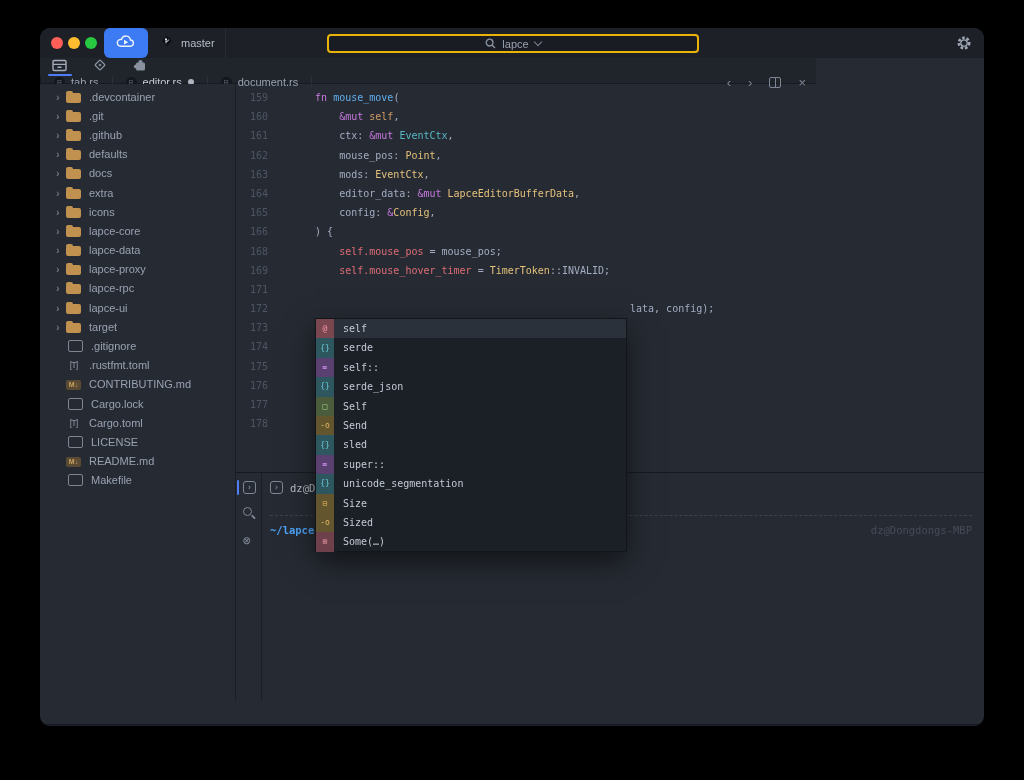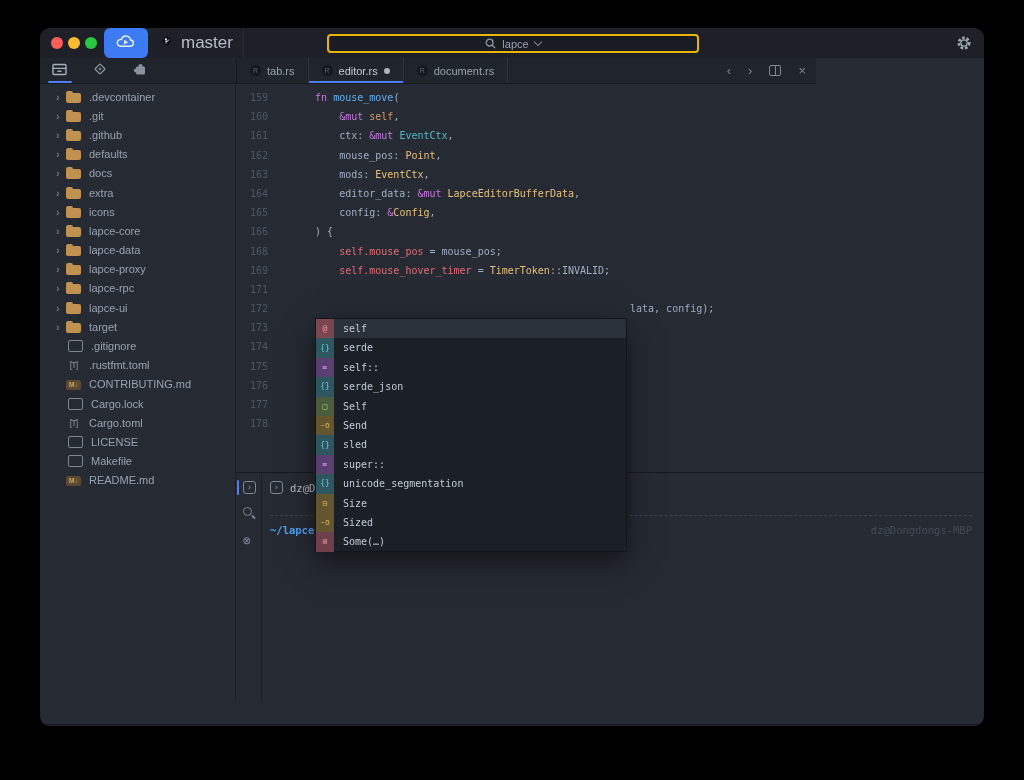--- a/index.html
+++ b/index.html
@@ -9,31 +9,31 @@
             background:#262b33; border-radius:10px; overflow:hidden; }
 
   
   .titlebar { position:absolute; left:0; top:0; width:944px; height:30px; background:#1d2127; }
   .tl { position:absolute; top:9px; width:12px; height:12px; border-radius:50%; }
   .tl.r { left:11px; background:#ff5f57; } .tl.y { left:28px; background:#febc2e; } .tl.g { left:45px; background:#28c840; }
   .logo-btn { position:absolute; left:64px; top:0; width:44px; height:30px; background:#3d7bf4;
               border-radius:6px; display:flex; align-items:center; justify-content:center; }
   .branch { position:absolute; left:110px; top:0; height:30px; display:flex; align-items:center; gap:7px;
             padding:0 10px; border-right:1px solid #282d35; }
-  .branch-label { font-size:17px; color:#b7bdc8; }
+  .branch-label { font-size:11px; color:#b7bdc8; }
   .searchbox { position:absolute; left:287px; top:6px; width:372px; height:19px; background:#191d23;
                border:2px solid #eab308; border-radius:4px; display:flex; align-items:center;
                justify-content:center; gap:6px; }
   .searchbox .q { font-size:11px; color:#99a1b0; }
   .chev { width:6px; height:6px; border-right:1.4px solid #7d8494; border-bottom:1.4px solid #7d8494;
           transform:rotate(45deg); margin-top:-3px; }
 
   
   .header { position:absolute; left:0; top:30px; width:776px; height:26px; background:#20252c;
-            border-bottom:1px solid #171b21; display:flex; }
+            border-bottom:1px solid #171b21; display:flex;flex-direction:column; }
   .activity { width:196px; height:100%; position:relative; display:flex; align-items:center; gap:26px; padding-left:12px; }
   .act-underline { position:absolute; left:8px; bottom:0; width:24px; height:2px; background:#4e7df5; border-radius:1px; }
   .tabs { flex:1; display:flex; align-items:stretch; position:relative; border-left:1px solid #171b21; }
   .tab { display:flex; align-items:center; gap:6px; padding:0 13px; font-size:11px; color:#98a1b0;
          border-right:1px solid #2a2f38; position:relative; }
   .tab.active { color:#c4cad5; }
   .tab.active::after { content:""; position:absolute; left:0; bottom:0; width:100%; height:2px; background:#4e7df5; }
   .rust-dot { width:11px; height:11px; border-radius:50%; background:#14171d; color:#5d6574; font-size:7px;
               display:flex; align-items:center; justify-content:center; }
   .mod-dot { width:6px; height:6px; border-radius:50%; background:#aeb5c1; }
@@ -302,27 +302,27 @@
           <span class="tree-ico ico-toml">[T]</span>
           <span>Cargo.toml</span>
         </div>
         <div class="trow file">
           <span class="tchev">›</span>
           <span class="tree-ico ico-file"></span>
           <span>LICENSE</span>
         </div>
         <div class="trow file">
           <span class="tchev">›</span>
+          <span class="tree-ico ico-md">M↓</span>
+          <span>README.md</span>
+        </div>
+        <div class="trow file">
+          <span class="tchev">›</span>
           <span class="tree-ico ico-file"></span>
           <span>Makefile</span>
-        </div>
-        <div class="trow file">
-          <span class="tchev">›</span>
-          <span class="tree-ico ico-md">M↓</span>
-          <span>README.md</span>
         </div>
       </div>
   </div>
 
   <div class="editor">
     <div id="code-lines">
         <div class="code-row"><span class="ln">159</span><span class="chg"></span><span class="code"><span class="t-txt">    </span><span class="t-kw">fn </span><span class="t-fn">mouse_move</span><span class="t-txt">(</span></span></div>
         <div class="code-row"><span class="ln">160</span><span class="chg"></span><span class="code"><span class="t-txt">        </span><span class="t-kw">&amp;mut </span><span class="t-slf">self</span><span class="t-txt">,</span></span></div>
         <div class="code-row"><span class="ln">161</span><span class="chg"></span><span class="code"><span class="t-txt">        ctx: </span><span class="t-kw">&amp;mut </span><span class="t-cty">EventCtx</span><span class="t-txt">,</span></span></div>
         <div class="code-row"><span class="ln">162</span><span class="chg"></span><span class="code"><span class="t-txt">        mouse_pos: </span><span class="t-ty">Point</span><span class="t-txt">,</span></span></div>

